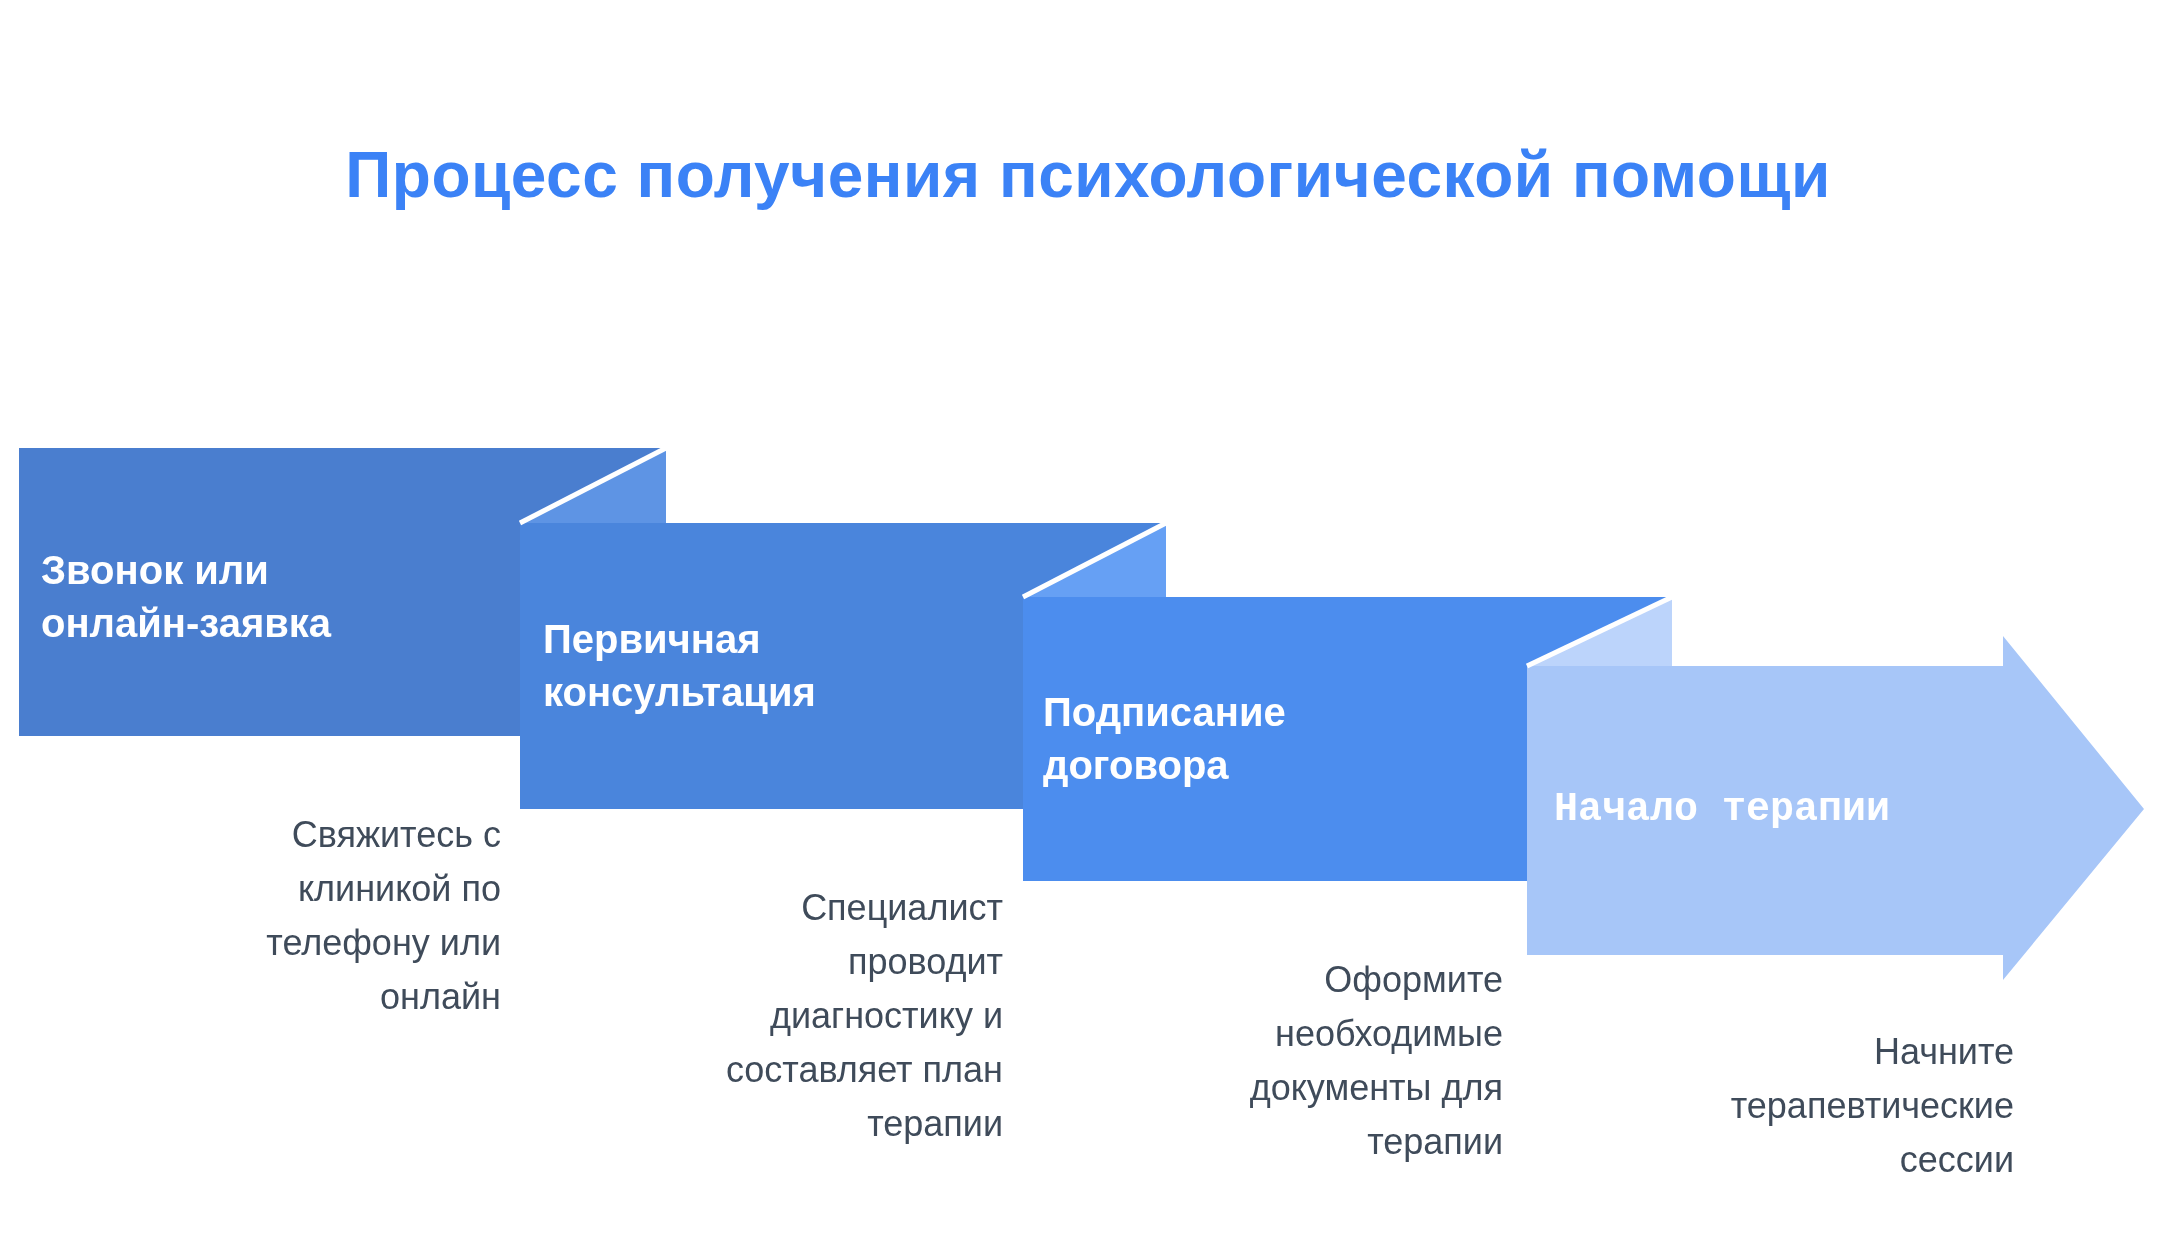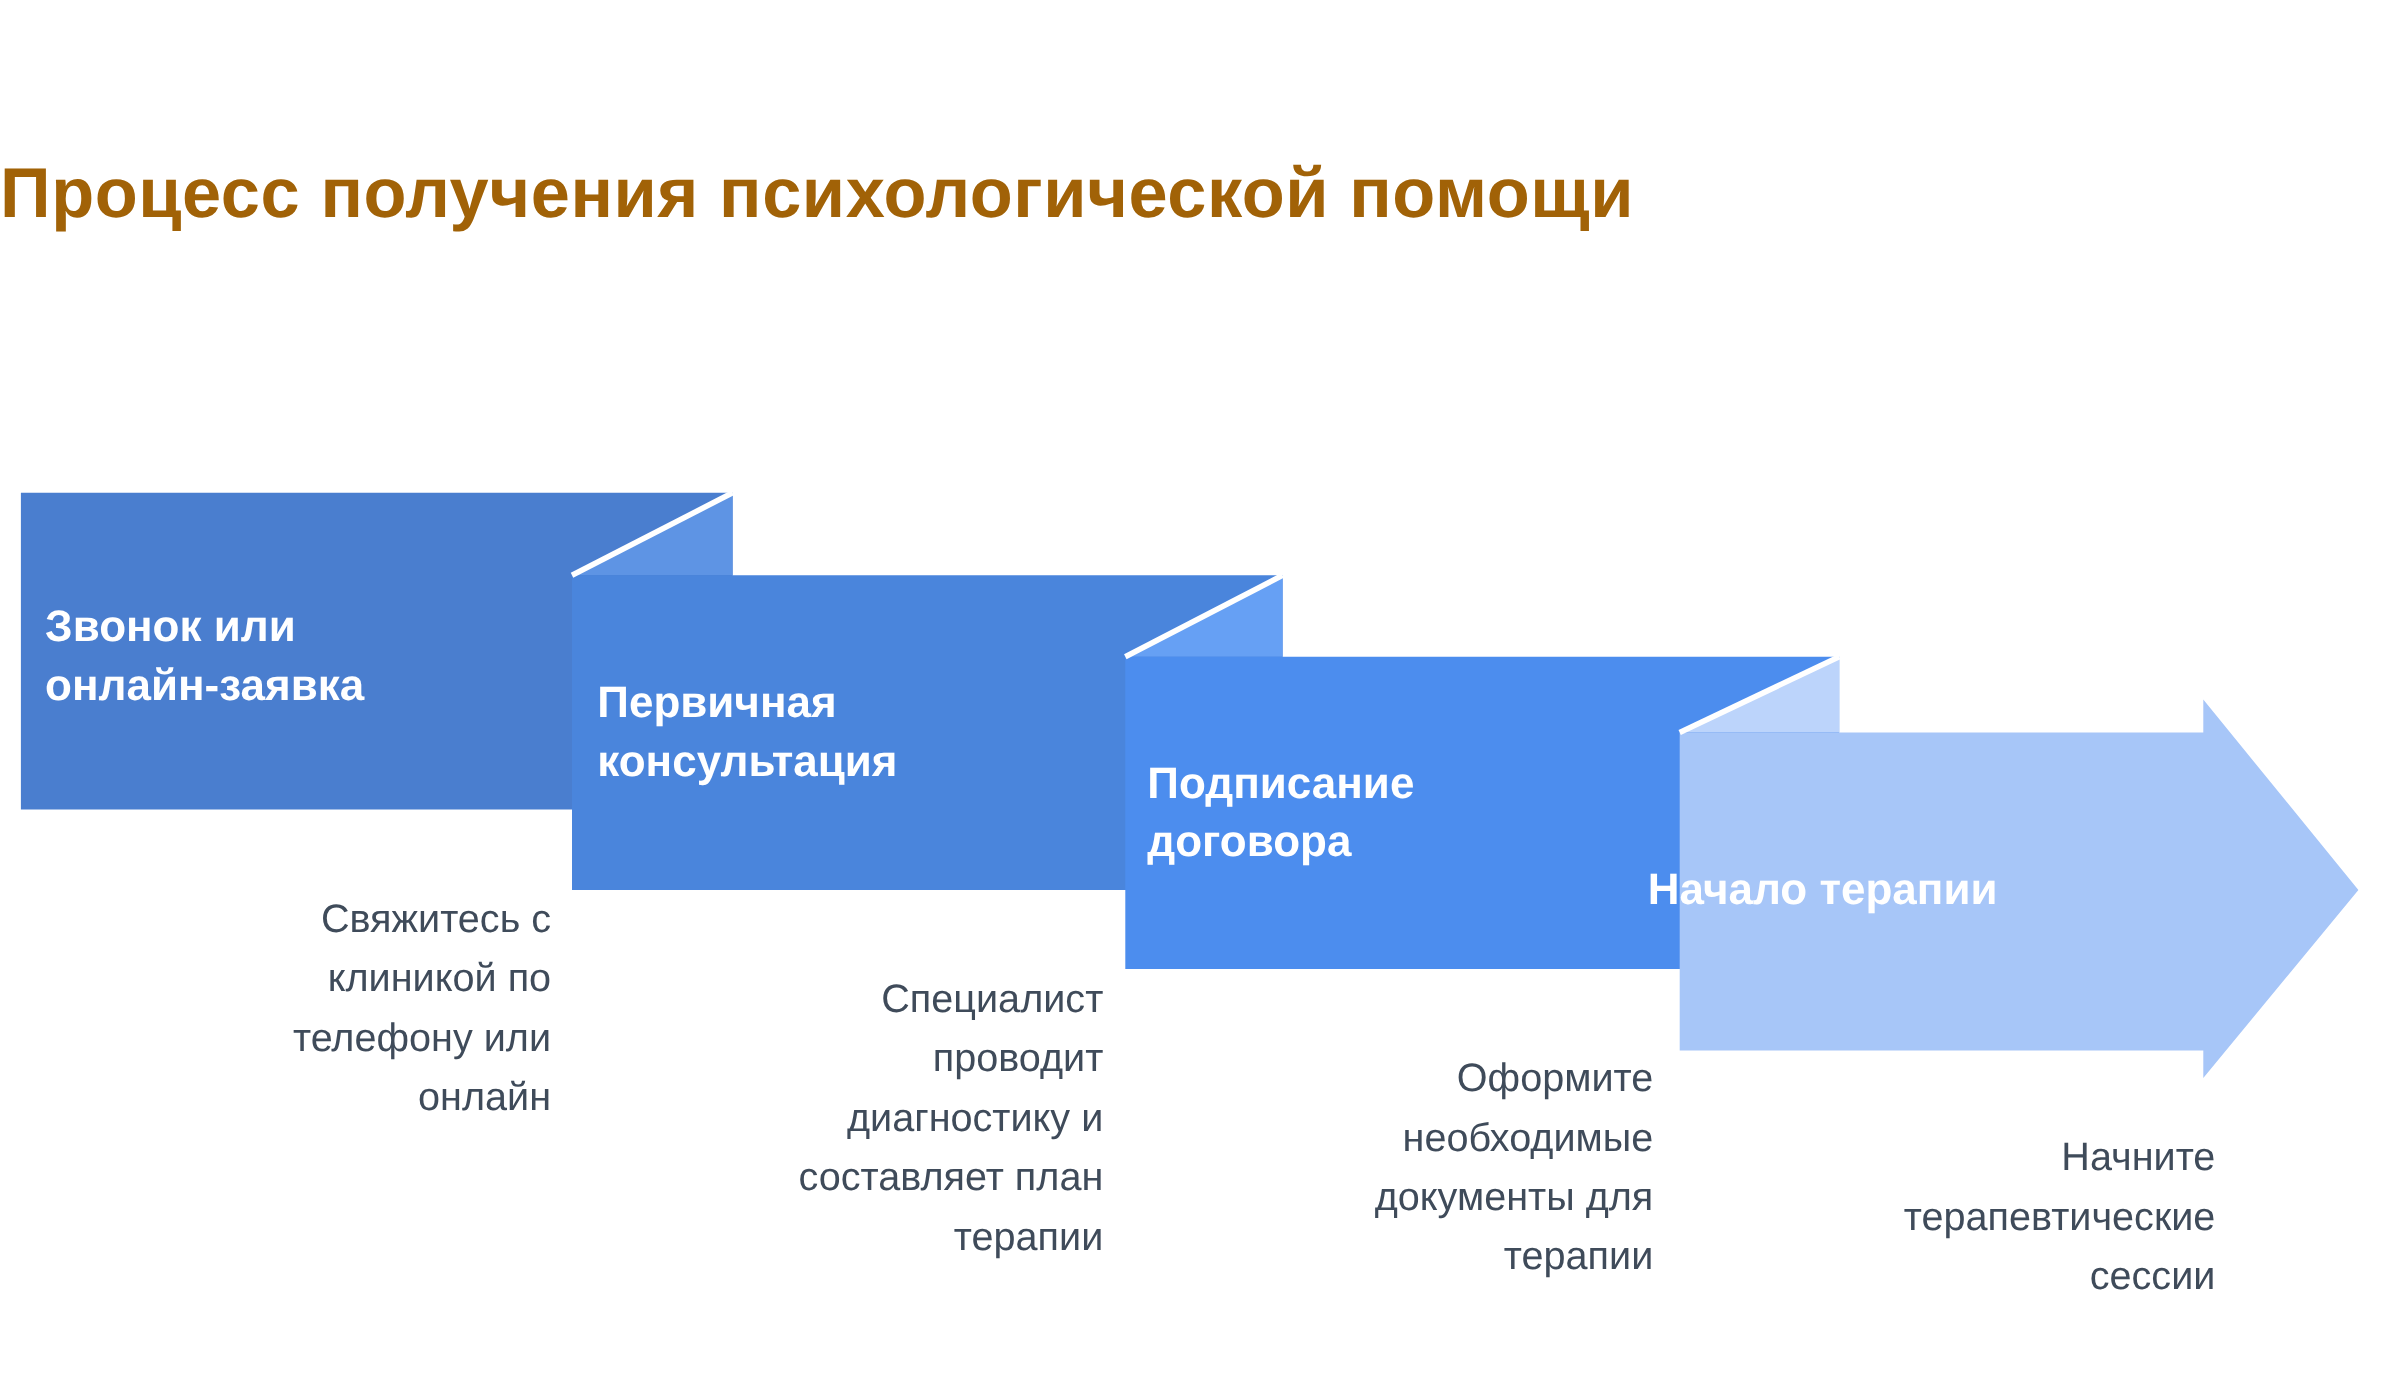--- a/index.html
+++ b/index.html
@@ -9,23 +9,24 @@
     height: 1256px;
     background: #ffffff;
     overflow: hidden;
     font-family: "Liberation Sans", "DejaVu Sans", sans-serif;
   }
   .diagram-svg { position: absolute; left: 0; top: 0; }
   .page-title {
     position: absolute;
     left: 0; top: 138px;
     width: 100%;
+    text-align: center;
     font-size: 64px;
     font-weight: 700;
-    color: #a16207;
+    color: #3b82f6;
     letter-spacing: 0.5px;
   }
   .step-label {
     position: absolute;
     width: 460px;
     text-align: left;
     font-size: 40px;
     font-weight: 700;
     color: #ffffff;
     line-height: 53px;
@@ -37,21 +38,21 @@
     text-align: right;
     font-size: 36px;
     font-weight: 400;
     color: #3f4b5a;
     line-height: 54px;
     white-space: pre-line;
   }
   .pos-s1 { left: 41px;   top: 544px; }
   .pos-s2 { left: 543px;  top: 613px; }
   .pos-s3 { left: 1043px; top: 686px; }
-  .pos-s4 { left: 1498px; top: 783px; }
+  .pos-s4 { left: 1554px; top: 783px; font-family: Liberation Mono, monospace; }
   .pos-d1 { left: 41px;   top: 808px; }
   .pos-d2 { left: 543px;  top: 881px; }
   .pos-d3 { left: 1043px; top: 953px; }
   .pos-d4 { left: 1554px; top: 1025px; }
 </style>
 </head>
 <body>
 
 <div class="canvas">
 

